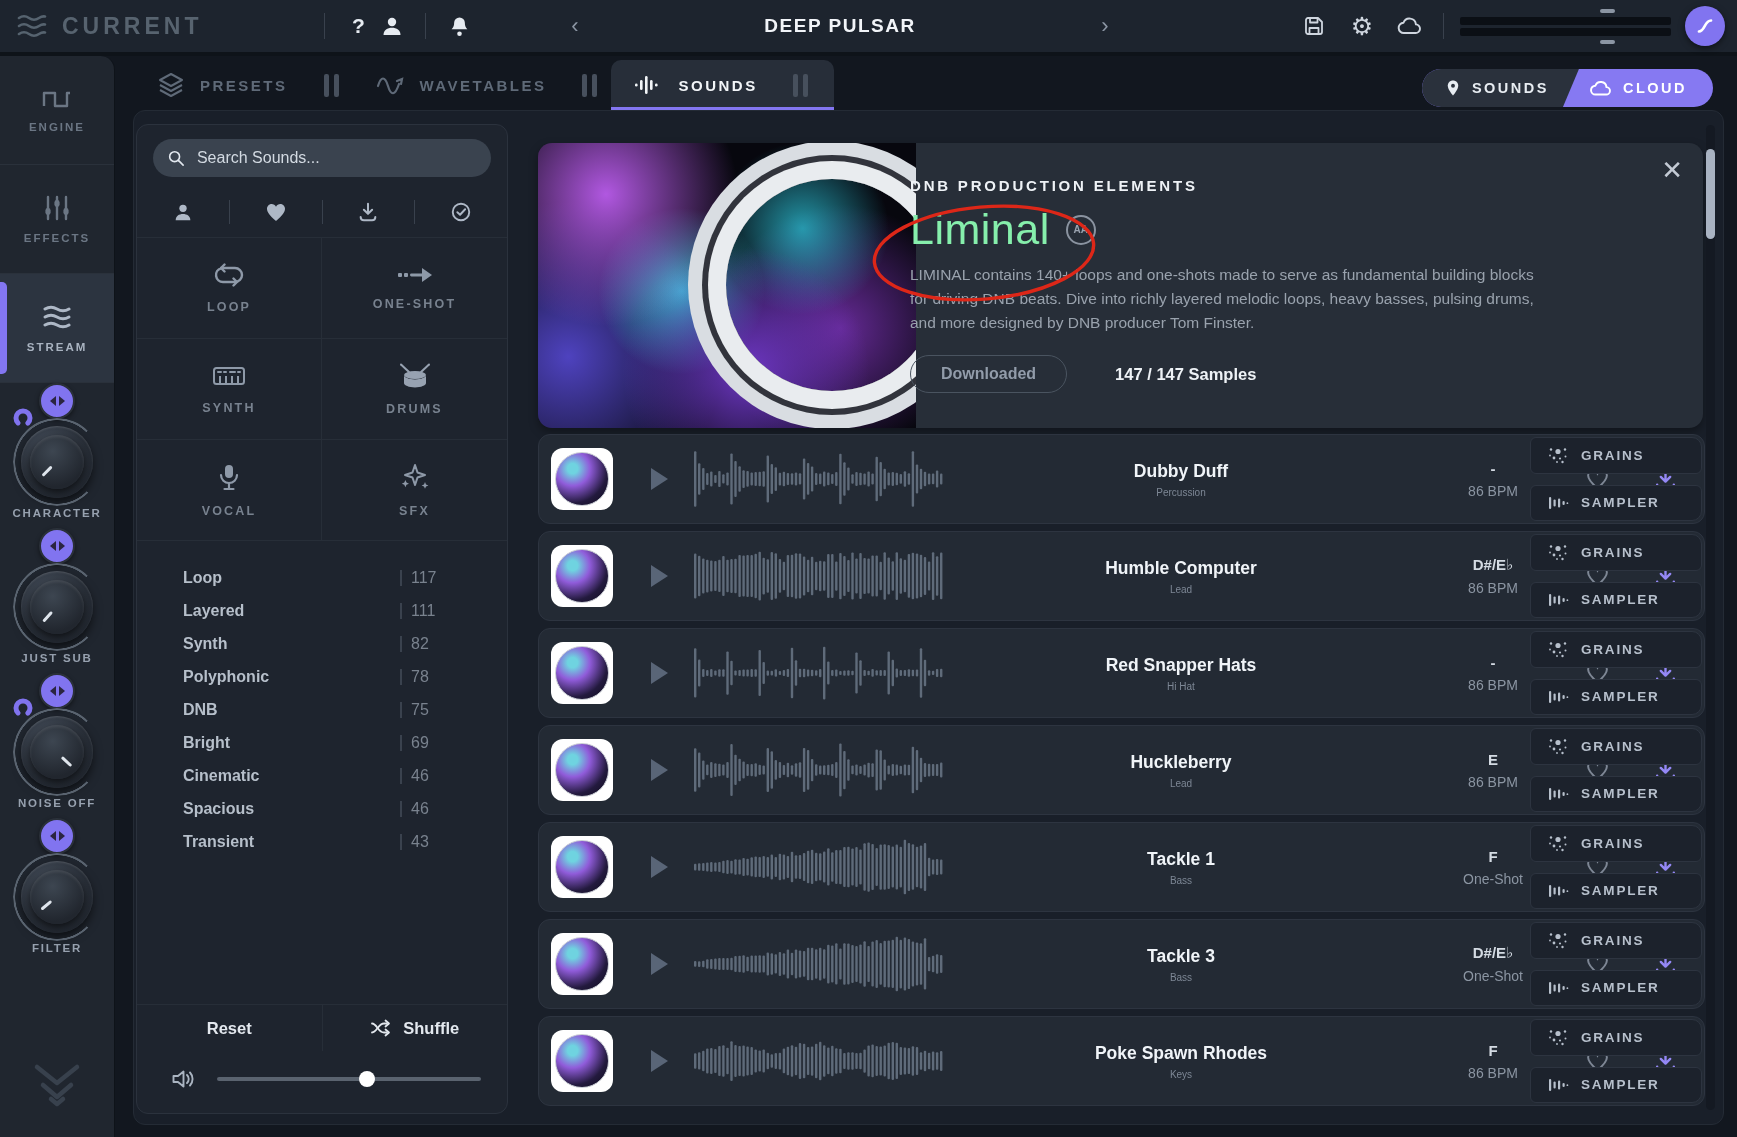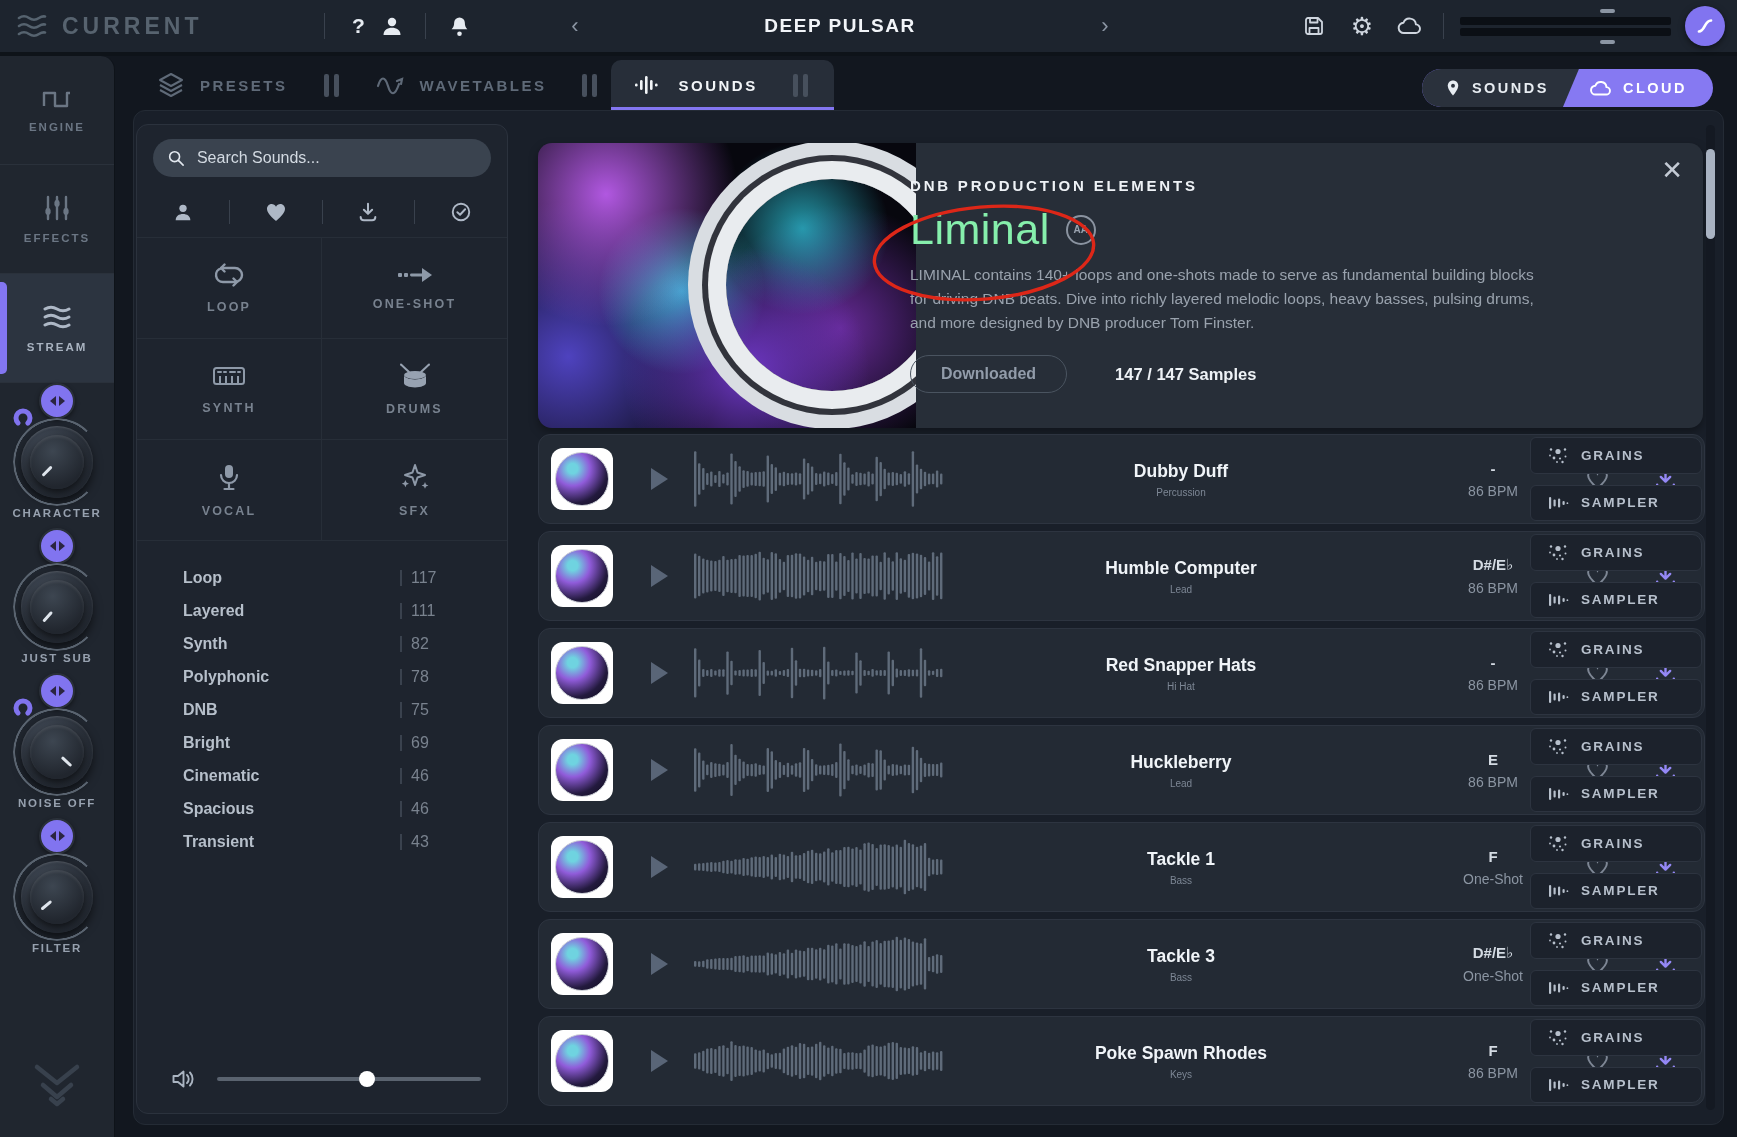--- a/index.html
+++ b/index.html
@@ -524,20 +524,35 @@
     <span class="ct">46</span>
   </div>
 
   <div class="tagrow">
     <span class="nm">Transient</span>
     <span class="pipe"></span>
     <span class="ct">43</span>
   </div>
 </div>
 
+      <div class="resetrow">
+        <div class="half">
+          <span>Reset</span>
+        </div>
+        <div class="vdiv"></div>
+        <div class="half">
+          <svg width="22" height="18" viewBox="0 0 22 18" fill="none" stroke="#e3e8ee" stroke-width="1.8" stroke-linecap="round" stroke-linejoin="round">
+            <path d="M2 13.5 C7 13.5 8 4.5 14 4.5 h3"></path>
+              <path d="M15.5 1.5 19 4.5 l-3.5 3"></path>
+            <path d="M2 4.5 C7 4.5 8 13.5 14 13.5 h3"></path>
+              <path d="M15.5 10.5 19 13.5 l-3.5 3"></path>
+          </svg>
+          <span>Shuffle</span>
+        </div>
+      </div>
 
       <div class="volrow">
         <svg width="26" height="22" viewBox="0 0 26 22" fill="none" stroke="#aab4c1" stroke-width="1.9" stroke-linejoin="round" stroke-linecap="round">
           <path d="M2.5 8 h4.5 l5.5-4.5 v15 L7 14 H2.5 z"></path>
           <path d="M16 7 a5.5 5.5 0 0 1 0 8"></path>
             <path d="M19 4.5 a9.5 9.5 0 0 1 0 13"></path>
         </svg>
         <div class="vtrack">
           <div class="vthumb" style="left:57%;"></div>
         </div>

